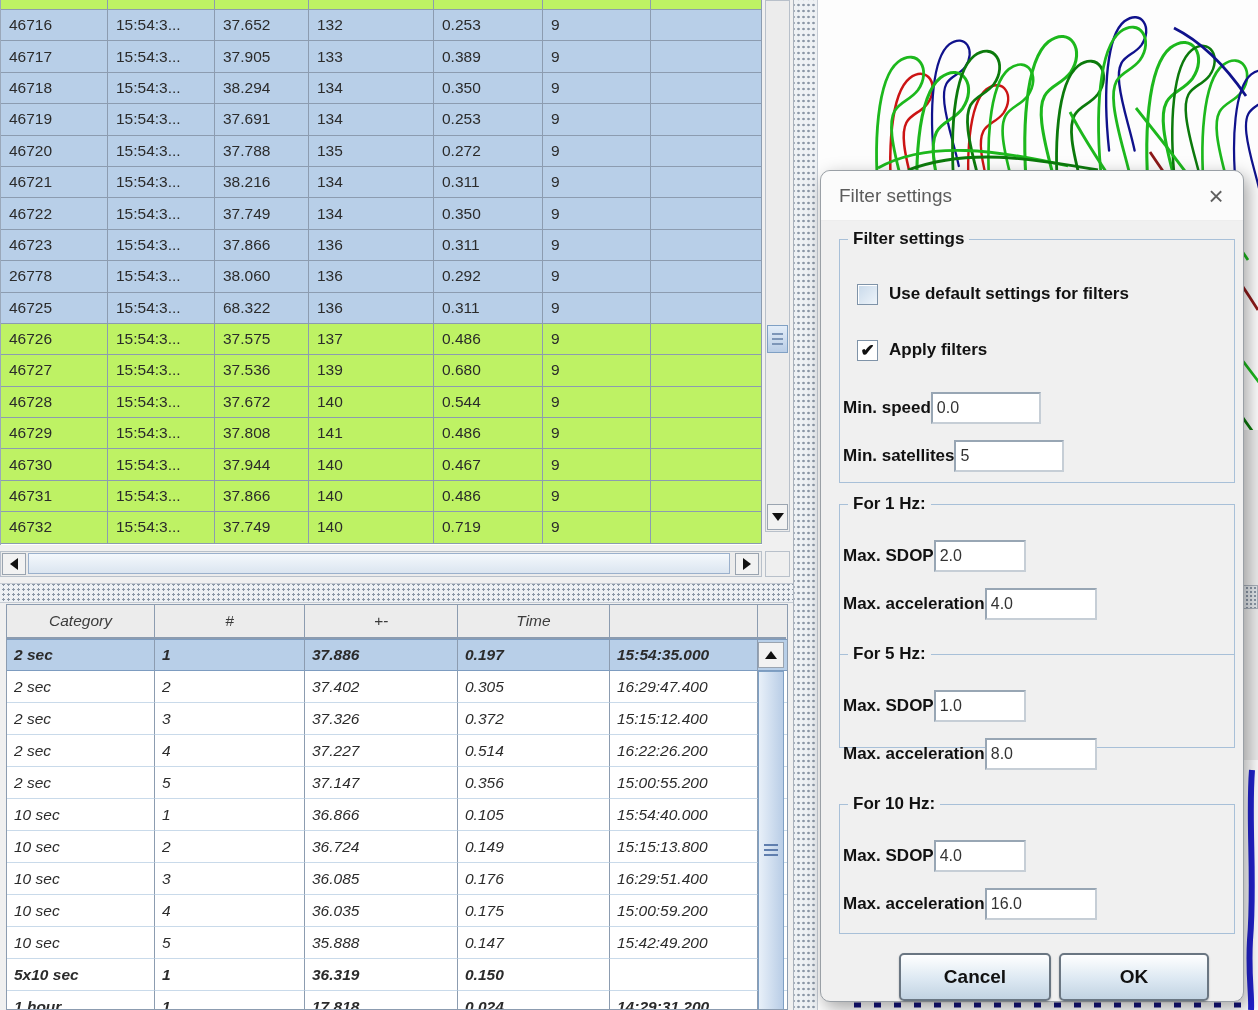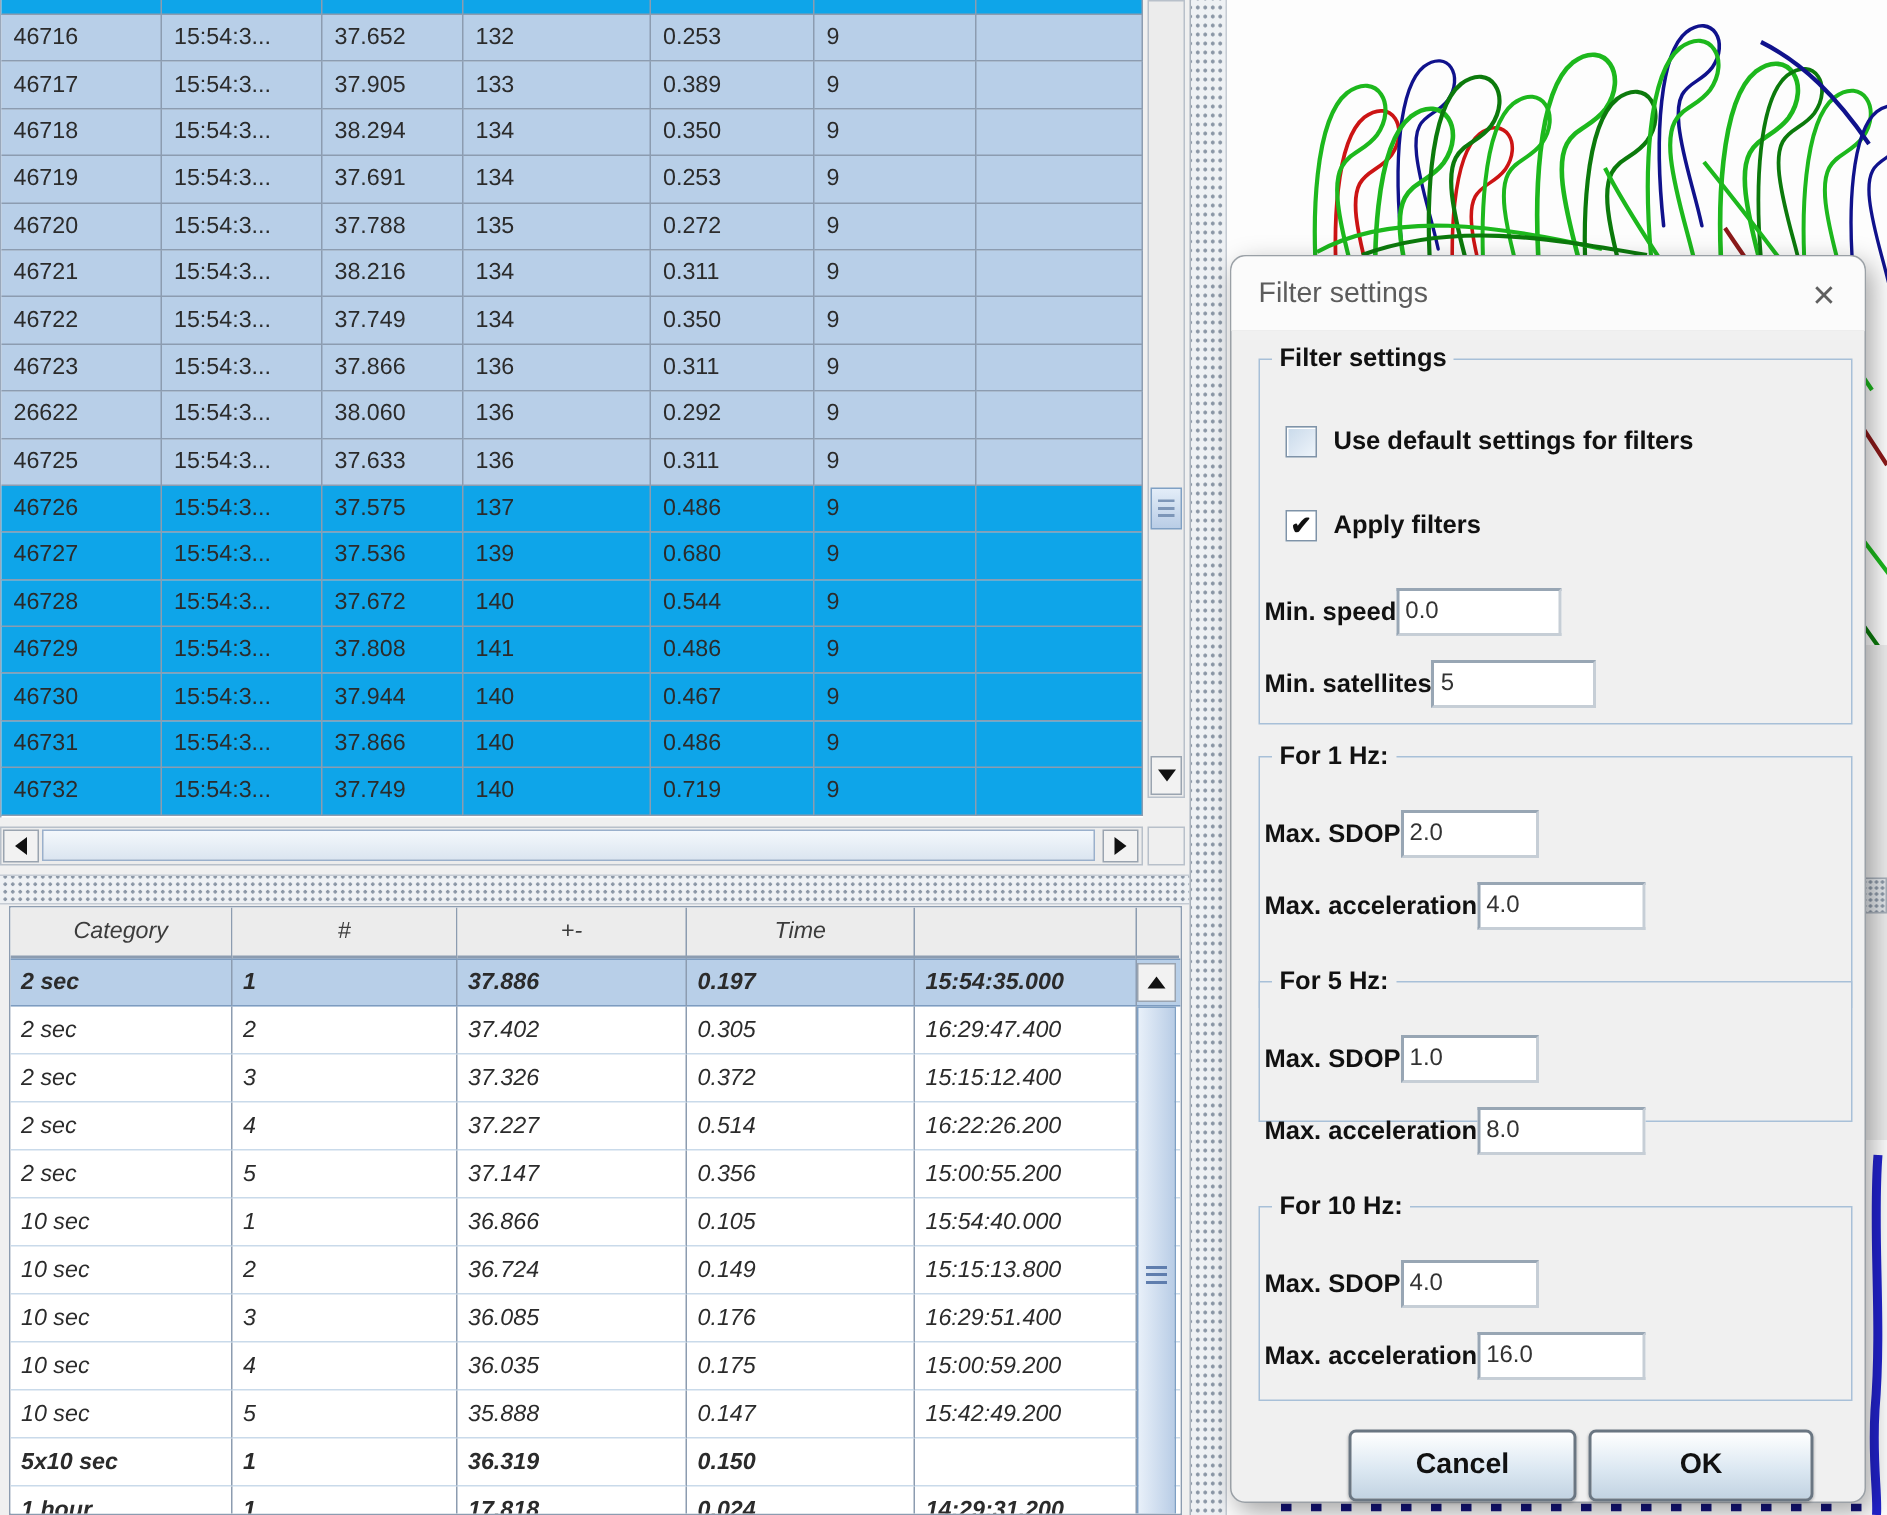--- a/index.html
+++ b/index.html
@@ -4,21 +4,21 @@
 <style>
   html,body{margin:0;padding:0;background:#e8eaec;}
   *{box-sizing:border-box;}
   .app{position:relative;width:1258px;height:1010px;overflow:hidden;
        font-family:"Liberation Sans",sans-serif;background:#f0f0f0;color:#2b2b2b;}
 
   
   .top-table{position:absolute;left:0;top:0;width:762px;height:545px;background:#fff;
              border-left:1px solid #9aa8ba;text-align:right;}
   .trow{display:grid;grid-template-columns:107px 107px 94px 125px 109px 108px 1fr;
-        height:31.4px;background:#0ea5e9;}
+        height:31.4px;background:#bef264;}
   .trow.sliver{height:10px;}
   .trow.sel{background:#b8cfe8;}
   .tcell{border-right:1px solid #8c9cb0;border-bottom:1px solid #8c9cb0;
          padding:0 0 0 8px;display:flex;align-items:center;font-size:15.5px;
          white-space:nowrap;overflow:hidden;}
 
   
   .vsb-top{position:absolute;left:765px;top:0;width:25px;height:532px;background:#ececec;
            border:1px solid #b8c0ca;}
   .vthumb{position:absolute;left:1px;width:21px;background:linear-gradient(to bottom,#e3edf8,#b9cde6);
@@ -193,32 +193,32 @@
         <div class="trow sel">
           <div class="tcell">46723</div>
           <div class="tcell">15:54:3...</div>
           <div class="tcell">37.866</div>
           <div class="tcell">136</div>
           <div class="tcell">0.311</div>
           <div class="tcell">9</div>
           <div class="tcell"></div>
         </div>
         <div class="trow sel">
-          <div class="tcell">26622</div>
+          <div class="tcell">26778</div>
           <div class="tcell">15:54:3...</div>
           <div class="tcell">38.060</div>
           <div class="tcell">136</div>
           <div class="tcell">0.292</div>
           <div class="tcell">9</div>
           <div class="tcell"></div>
         </div>
         <div class="trow sel">
           <div class="tcell">46725</div>
           <div class="tcell">15:54:3...</div>
-          <div class="tcell">37.633</div>
+          <div class="tcell">68.322</div>
           <div class="tcell">136</div>
           <div class="tcell">0.311</div>
           <div class="tcell">9</div>
           <div class="tcell"></div>
         </div>
         <div class="trow">
           <div class="tcell">46726</div>
           <div class="tcell">15:54:3...</div>
           <div class="tcell">37.575</div>
           <div class="tcell">137</div>

